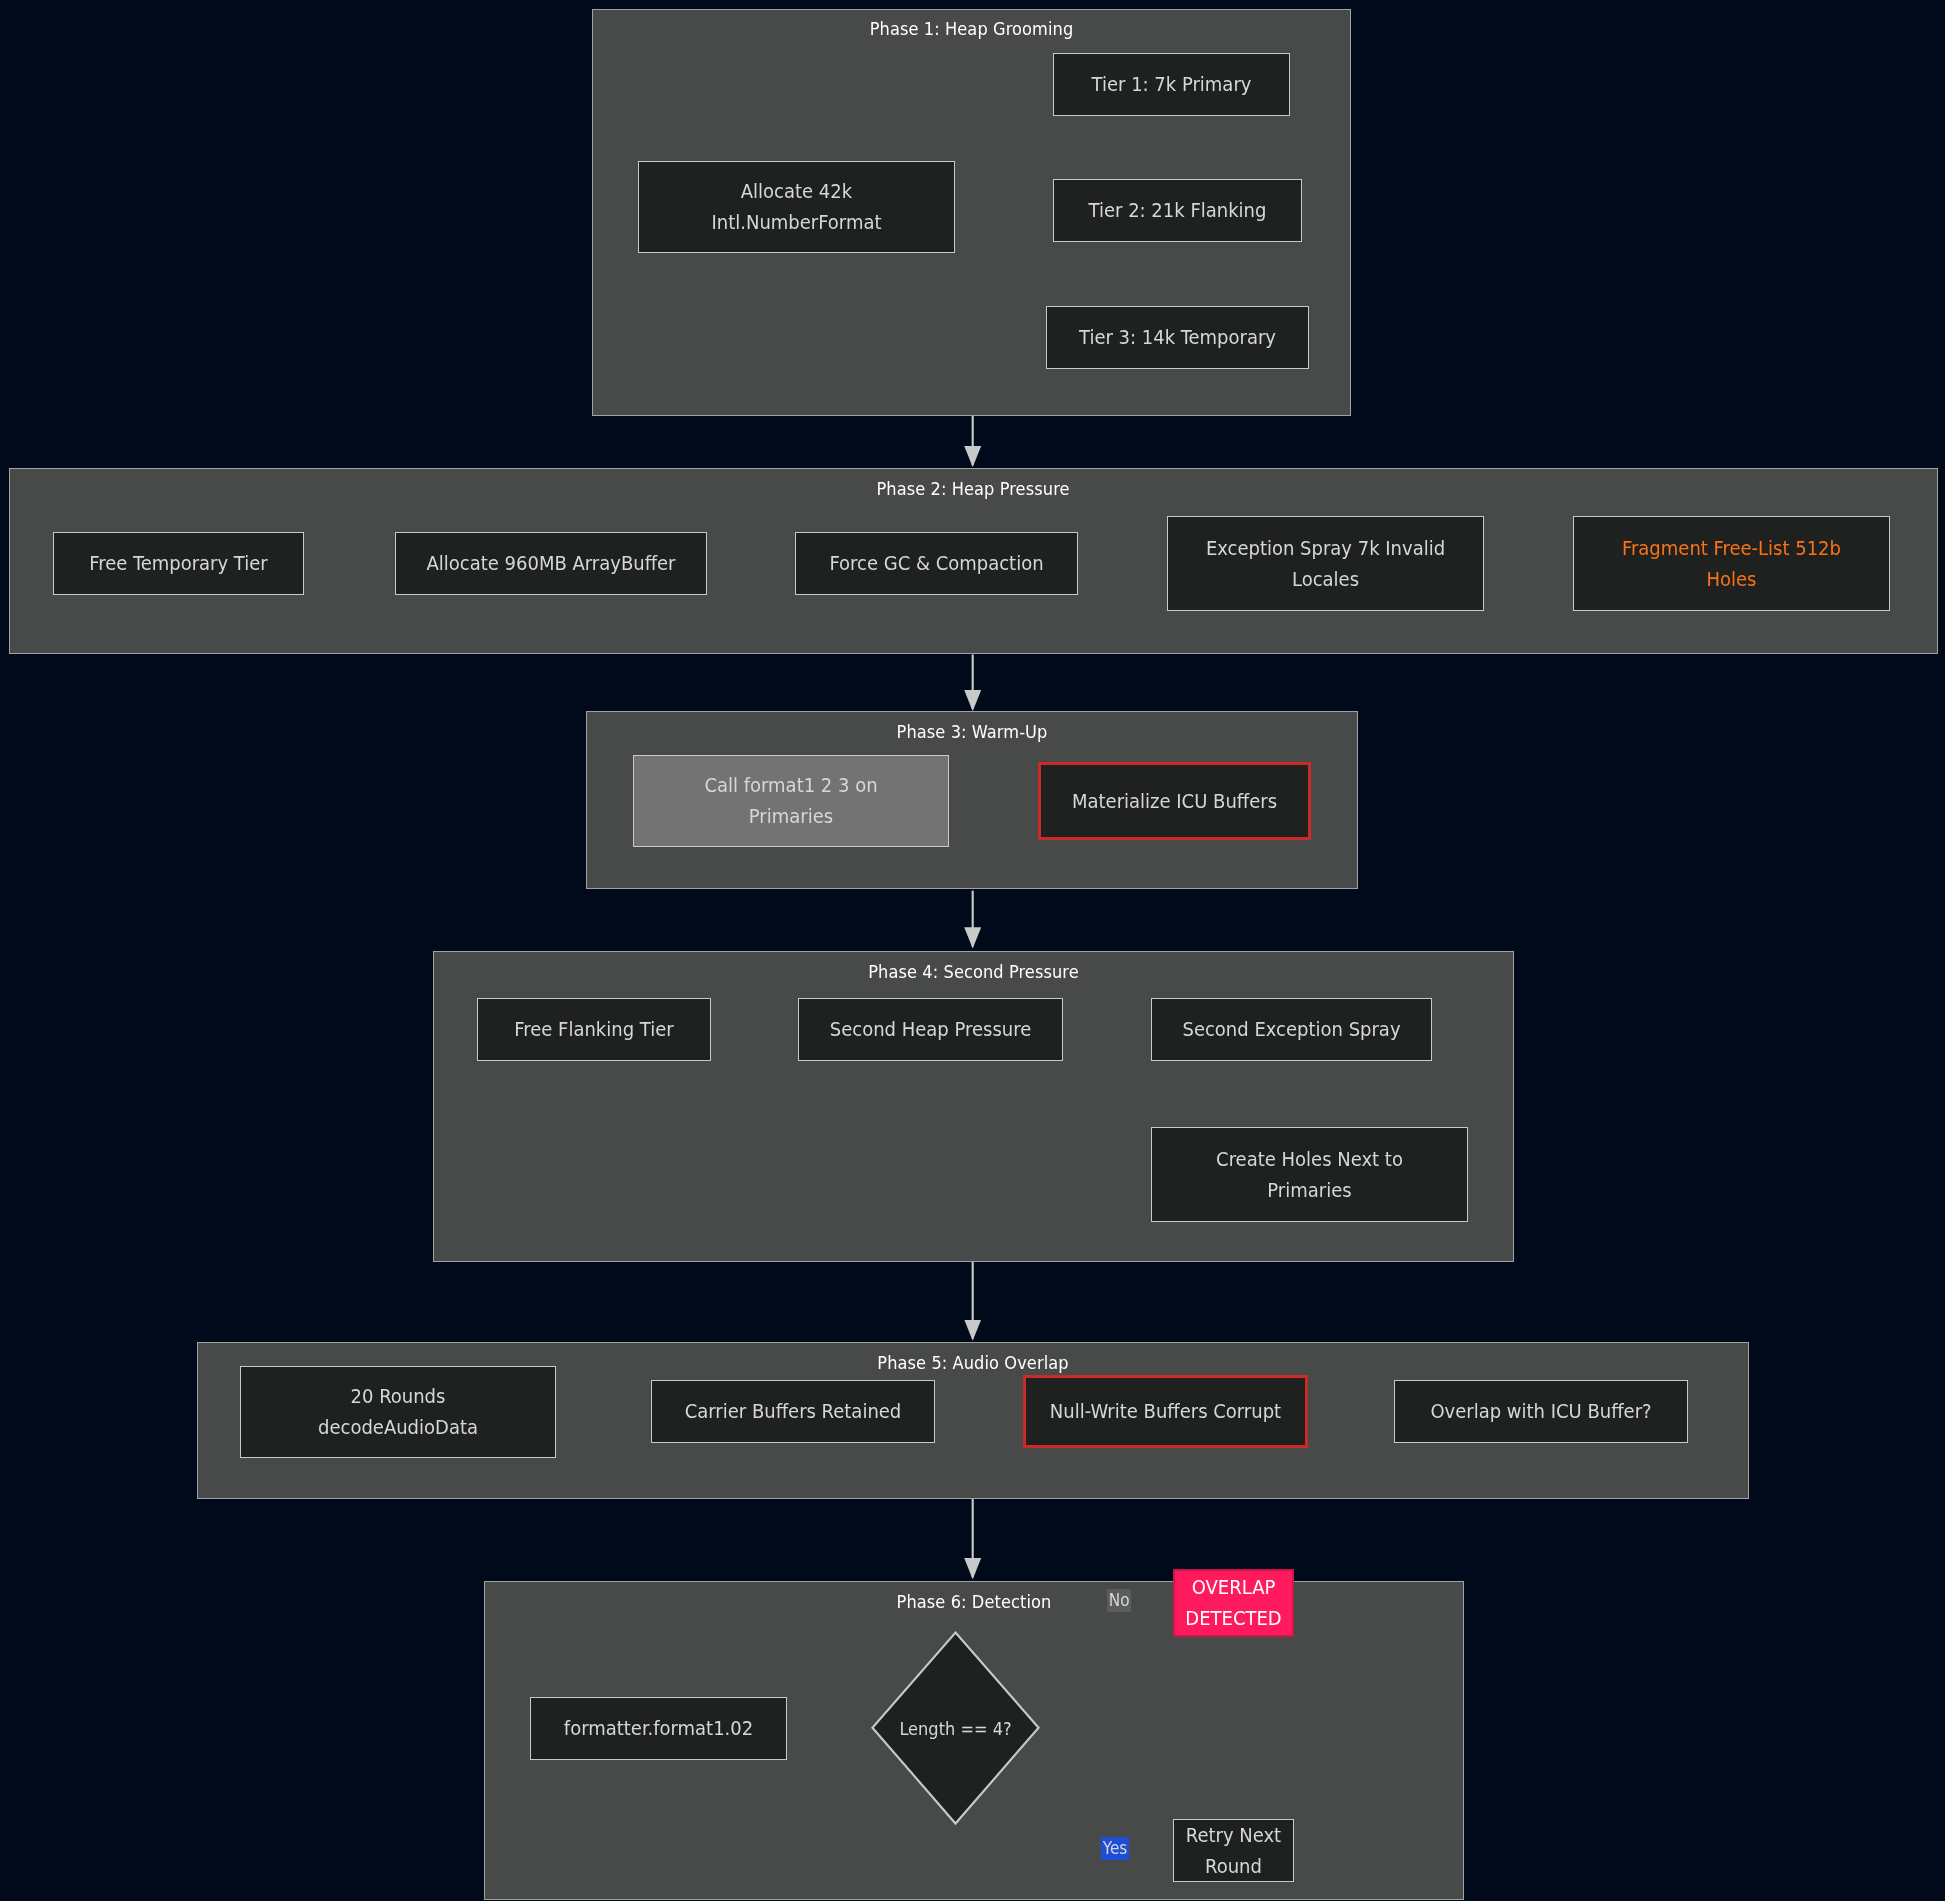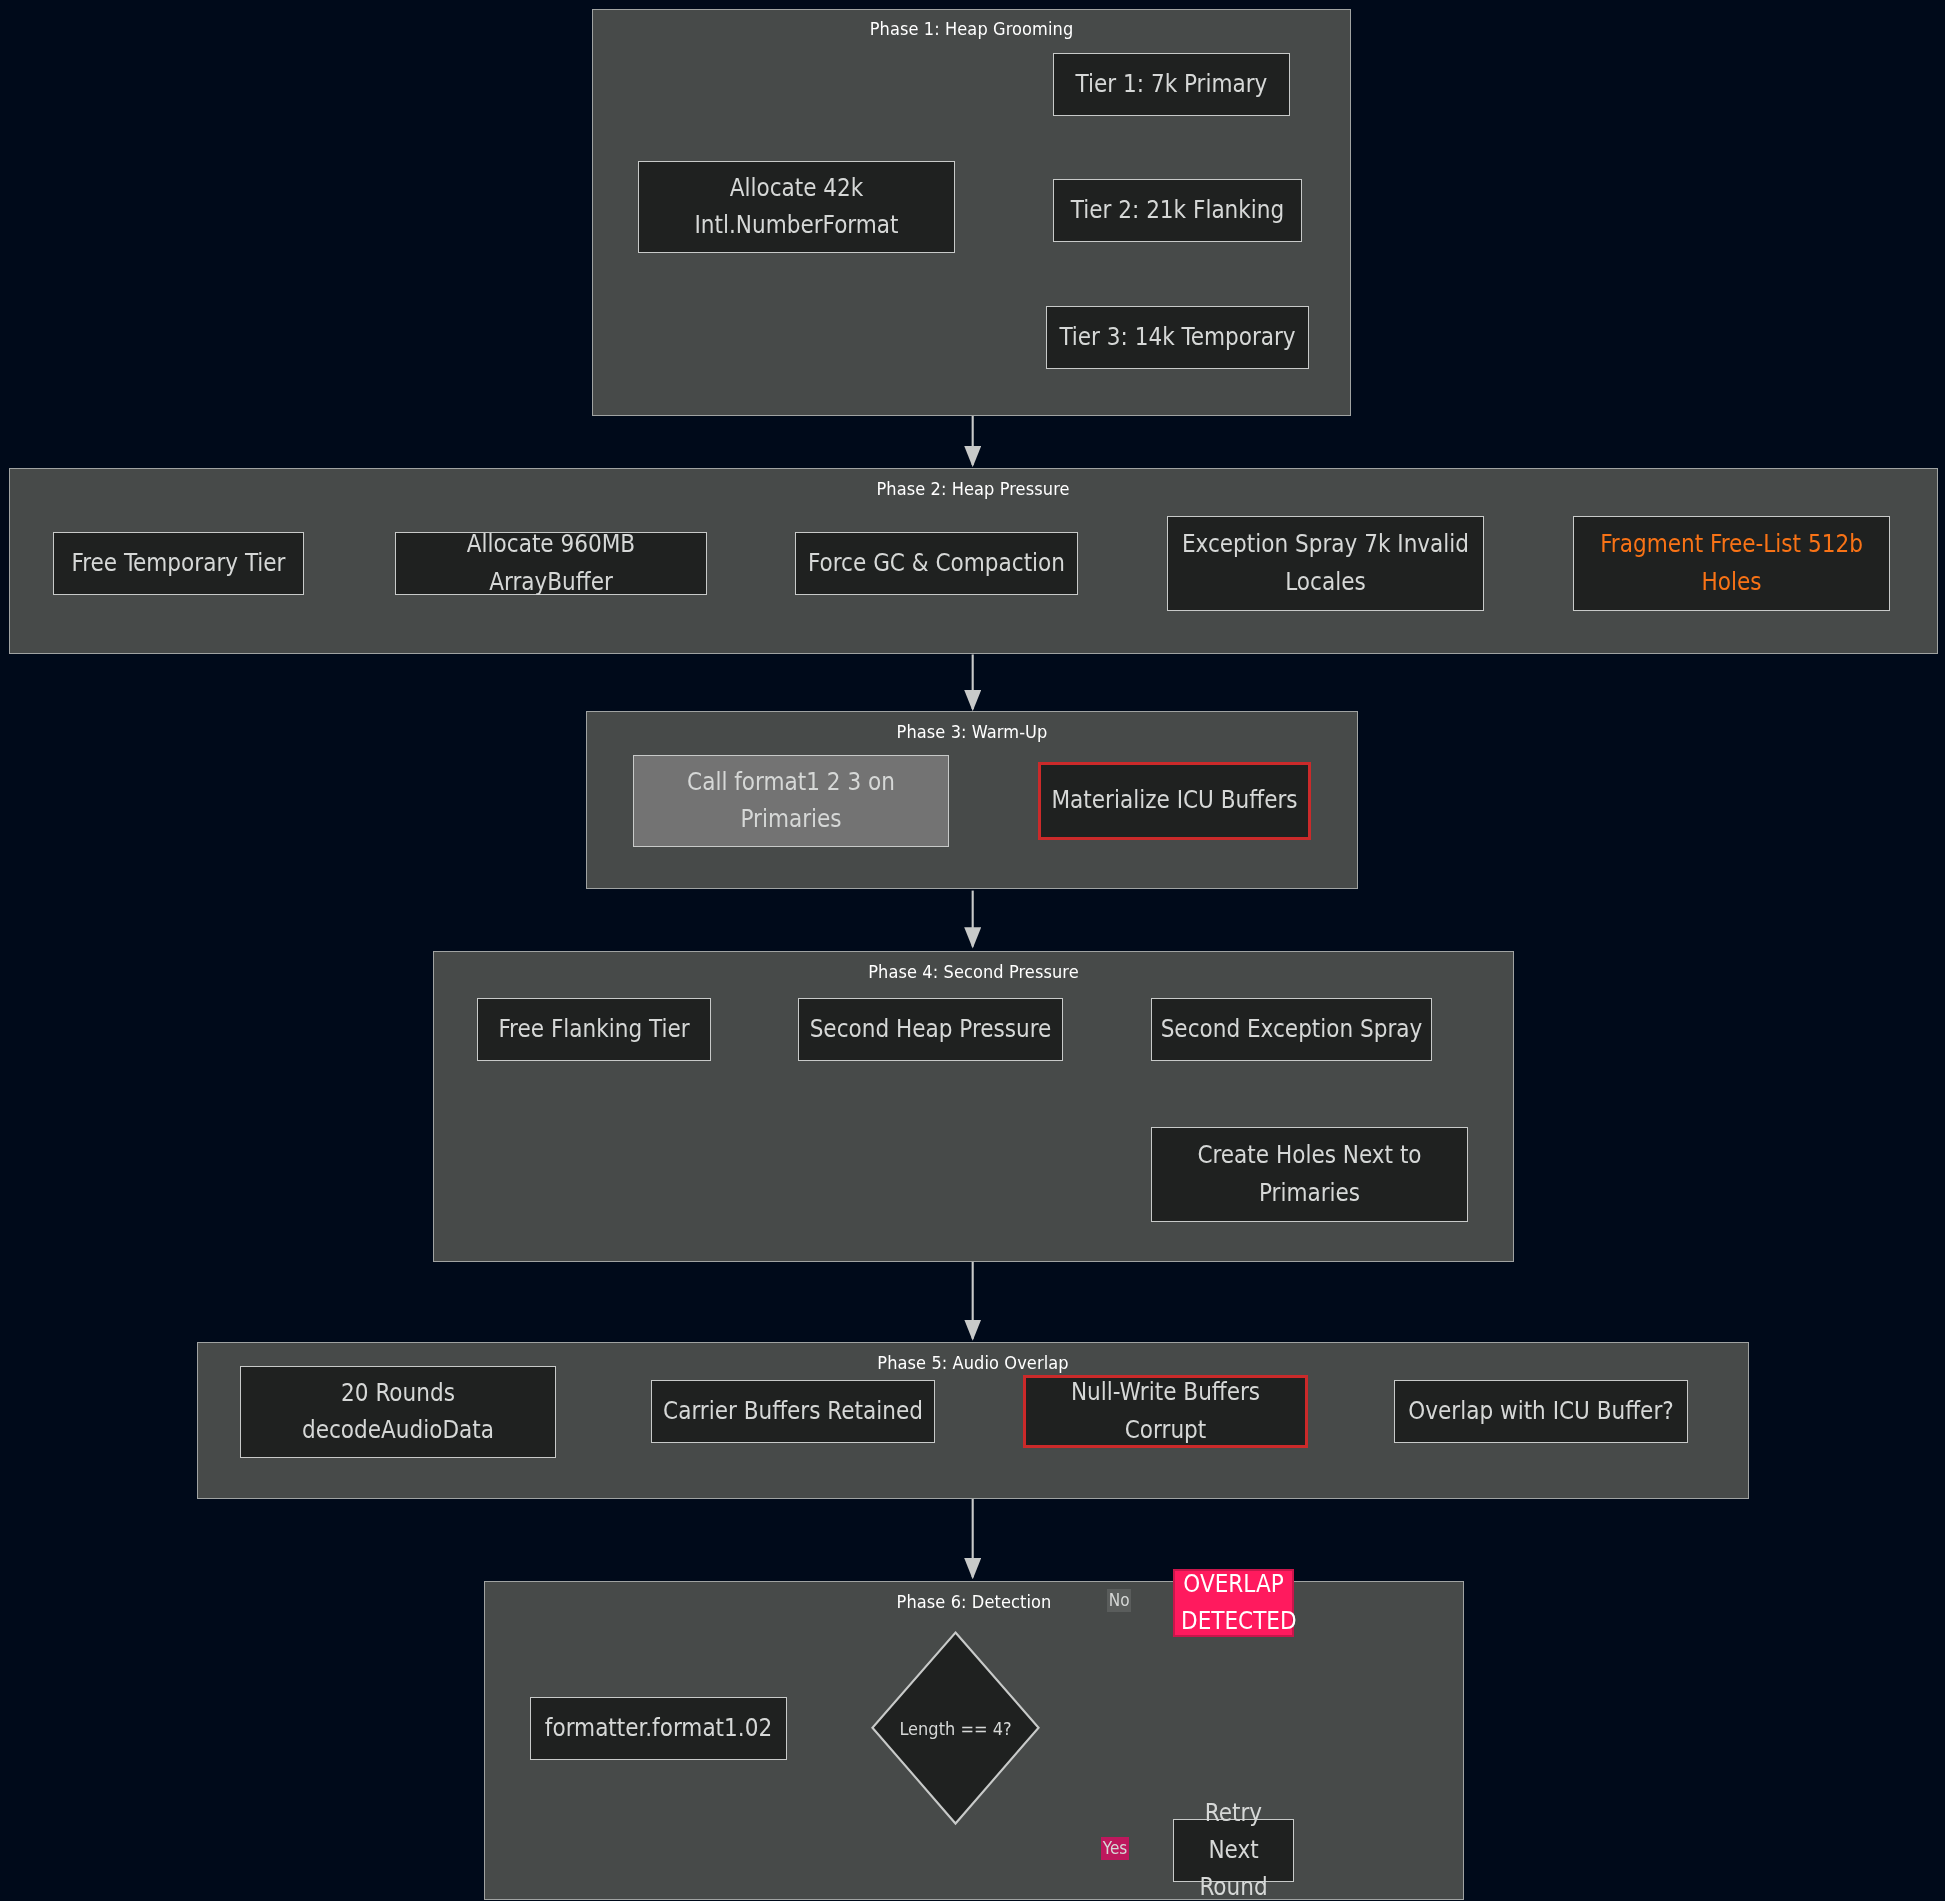--- a/index.html
+++ b/index.html
@@ -43,21 +43,21 @@
     font-size: 18px;
     letter-spacing: 0.1px;
     white-space: nowrap;
   }
   .node {
     position: absolute;
     box-sizing: border-box;
     background: #1f2120;
     border: 1.8px solid #c8cac9;
     color: #d6d8d7;
-    font-size: 24px;
+    font-size: 20px;
     line-height: 1.55;
     display: flex;
     align-items: center;
     justify-content: center;
     text-align: center;
     padding: 17px 6px;
   }
   .node.danger {
     border-color: #cb2a2a;
     border-width: 3px;
@@ -289,16 +289,16 @@
       <span class="ln">OVERLAP DETECTED</span>
     </span>
   </div>
   <div class="node" style="left: 1173px; top: 1819px; width: 121px; height: 63px; background: rgb(31, 33, 32); color: rgb(214, 216, 215); border-color: rgb(200, 202, 201);">
     <span class="node-text">
       <span class="ln">Retry Next Round</span>
     </span>
   </div>
 
   <div class="edge-label" style="left: 1107px; top: 1589px; background: rgb(90, 93, 92); color: rgb(214, 216, 215);">No</div>
-  <div class="edge-label" style="left: 1101px; top: 1837px; background: #be185d; color: rgb(214, 216, 215);">Yes</div>
+  <div class="edge-label" style="left: 1101px; top: 1837px; background: #1d4ed8; color: rgb(214, 216, 215);">Yes</div>
 
 </div>
 
 
 </body></html>

